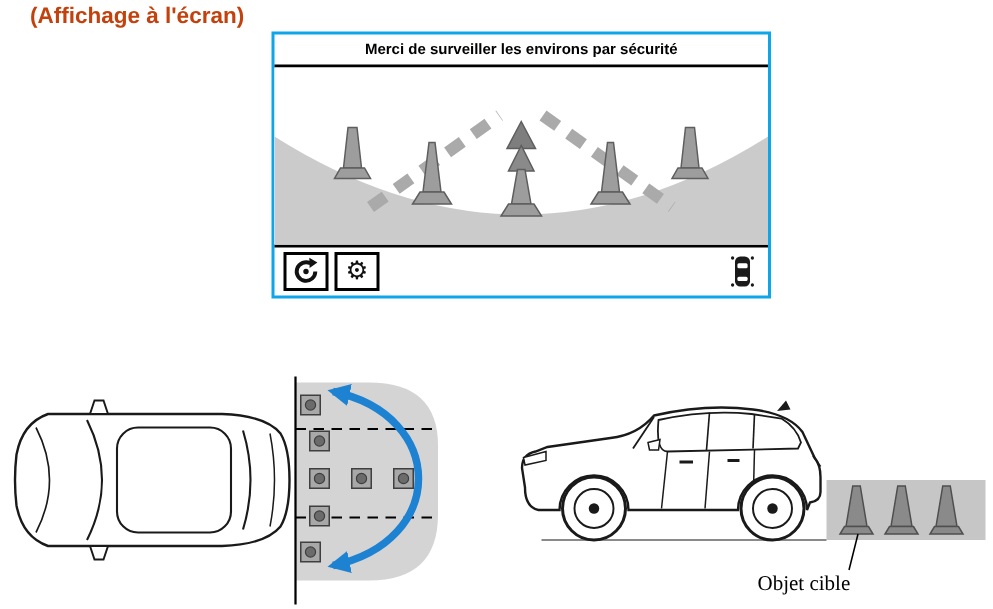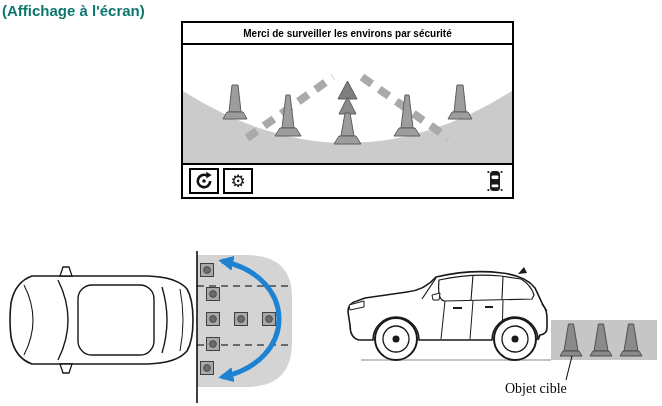--- a/index.html
+++ b/index.html
@@ -1,25 +1,25 @@
 <!DOCTYPE html>
 <html><head>
 <meta charset="utf-8">
 <style>
   html,body { margin:0; padding:0; background:#fff; }
   .page { position:relative; width:662px; height:406px; background:#ffffff;
           font-family:"Liberation Sans", sans-serif; overflow:hidden; }
 
-  .heading { position:absolute; left:2px; font-weight:bold; font-size:15px; color:#0f766e; white-space:nowrap; }
+  .heading { position:absolute; left:20px; font-weight:bold; font-size:15px; color:#c2410c; white-space:nowrap; }
   .h1 { top:2px; }
   .h2 { top:229px; }
 
   
   .screen { position:absolute; left:181px; top:21px; width:333px; height:178px;
-            border:2px solid #000000; background:#fff; box-sizing:border-box;
+            border:2px solid #0ea5e9; background:#fff; box-sizing:border-box;
             display:flex; flex-direction:column; }
   .screen-msg { height:22px; box-sizing:border-box; border-bottom:2px solid #000;
                 display:flex; align-items:center; justify-content:center;
                 font-size:10px; font-weight:bold; color:#000; flex:0 0 auto; }
   .screen-view { flex:1 1 auto; position:relative; background:#fff; }
   .screen-view svg { position:absolute; left:0; top:0; }
   .screen-bar { height:34px; box-sizing:border-box; border-top:2px solid #000;
                 display:flex; align-items:center; padding:0 9px 0 6px; gap:4px; flex:0 0 auto; }
   .scr-btn { width:30px; height:26px; border:2px solid #000; background:#fff;
              display:flex; align-items:center; justify-content:center; padding:0; cursor:pointer; }

